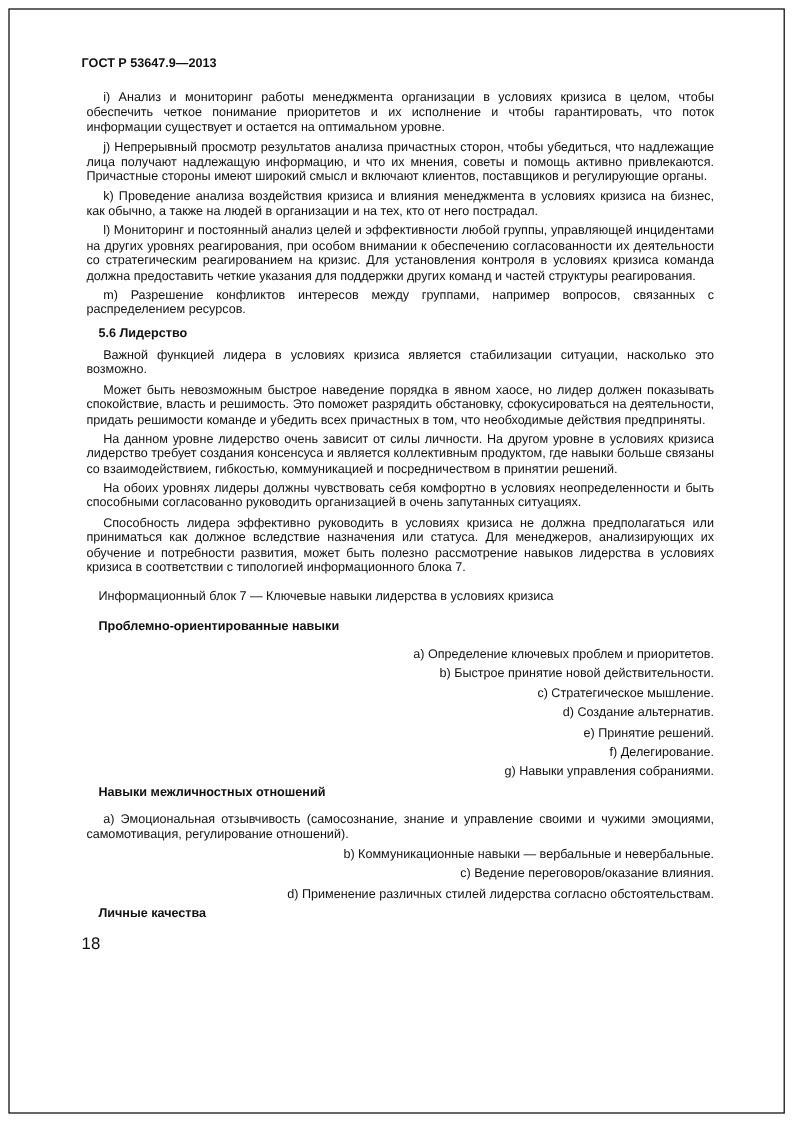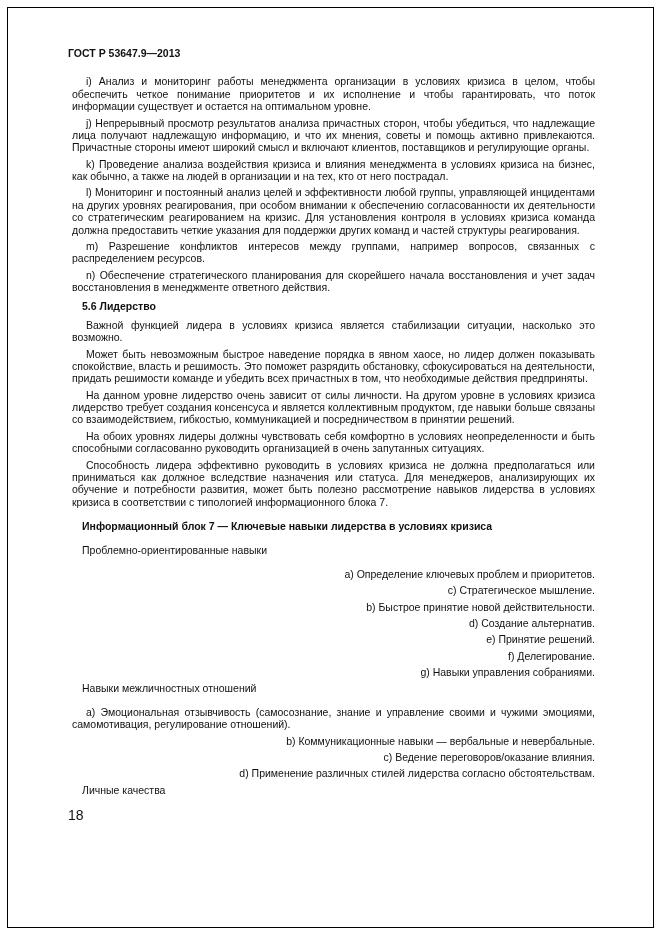--- a/index.html
+++ b/index.html
@@ -47,26 +47,26 @@
   .para.list {
     text-align: right;
   }
   .heading {
     margin: 7px 0 6px 0;
     font-weight: bold;
     text-indent: 14px;
   }
   .block-title {
     margin: 12px 0 12px 0;
-    font-weight: bold;
+    font-weight: normal;
     text-indent: 14px;
   }
   .sub-title {
     margin: 0 0 11px 0;
-    font-weight: normal;
+    font-weight: bold;
     text-indent: 14px;
   }
   .page-number {
     margin-top: 9px;
     text-indent: 0;
     font-size: 14px;
   }
 </style>
 </head>
 <body>
@@ -75,37 +75,36 @@
   <div class="frame"></div>
   <div class="content">
 
     <div class="doc-header">ГОСТ Р 53647.9—2013</div>
 
     <p class="para">i) Анализ и мониторинг работы менеджмента организации в условиях кризиса в целом, чтобы обеспечить четкое понимание приоритетов и их исполнение и чтобы гарантировать, что поток информации существует и остается на оптимальном уровне.</p>
     <p class="para">j) Непрерывный просмотр результатов анализа причастных сторон, чтобы убедиться, что надлежащие лица получают надлежащую информацию, и что их мнения, советы и помощь активно привлекаются. Причастные стороны имеют широкий смысл и включают клиентов, поставщиков и регулирующие органы.</p>
     <p class="para">k) Проведение анализа воздействия кризиса и влияния менеджмента в условиях кризиса на бизнес, как обычно, а также на людей в организации и на тех, кто от него пострадал.</p>
     <p class="para">l) Мониторинг и постоянный анализ целей и эффективности любой группы, управляющей инцидентами на других уровнях реагирования, при особом внимании к обеспечению согласованности их деятельности со стратегическим реагированием на кризис. Для установления контроля в условиях кризиса команда должна предоставить четкие указания для поддержки других команд и частей структуры реагирования.</p>
     <p class="para">m) Разрешение конфликтов интересов между группами, например вопросов, связанных с распределением ресурсов.</p>
-    <p class="para">n) Обеспечение стратегического планирования для скорейшего начала восстановления и учет задач восстановления в менеджменте ответного действия.</p>
 
     <p class="heading">5.6 Лидерство</p>
 
     <p class="para">Важной функцией лидера в условиях кризиса является стабилизации ситуации, насколько это возможно.</p>
     <p class="para">Может быть невозможным быстрое наведение порядка в явном хаосе, но лидер должен показывать спокойствие, власть и решимость. Это поможет разрядить обстановку, сфокусироваться на деятельности, придать решимости команде и убедить всех причастных в том, что необходимые действия предприняты.</p>
     <p class="para">На данном уровне лидерство очень зависит от силы личности. На другом уровне в условиях кризиса лидерство требует создания консенсуса и является коллективным продуктом, где навыки больше связаны со взаимодействием, гибкостью, коммуникацией и посредничеством в принятии решений.</p>
     <p class="para">На обоих уровнях лидеры должны чувствовать себя комфортно в условиях неопределенности и быть способными согласованно руководить организацией в очень запутанных ситуациях.</p>
     <p class="para">Способность лидера эффективно руководить в условиях кризиса не должна предполагаться или приниматься как должное вследствие назначения или статуса. Для менеджеров, анализирующих их обучение и потребности развития, может быть полезно рассмотрение навыков лидерства в условиях кризиса в соответствии с типологией информационного блока 7.</p>
 
     <p class="block-title">Информационный блок 7 — Ключевые навыки лидерства в условиях кризиса</p>
 
     <p class="sub-title">Проблемно-ориентированные навыки</p>
 
     <p class="para list">a) Определение ключевых проблем и приоритетов.</p>
+    <p class="para list">b) Быстрое принятие новой действительности.</p>
     <p class="para list">c) Стратегическое мышление.</p>
-    <p class="para list">b) Быстрое принятие новой действительности.</p>
     <p class="para list">d) Создание альтернатив.</p>
     <p class="para list">e) Принятие решений.</p>
     <p class="para list">f) Делегирование.</p>
     <p class="para list">g) Навыки управления собраниями.</p>
 
     <p class="sub-title">Навыки межличностных отношений</p>
 
     <p class="para">a) Эмоциональная отзывчивость (самосознание, знание и управление своими и чужими эмоциями, самомотивация, регулирование отношений).</p>
     <p class="para list">b) Коммуникационные навыки — вербальные и невербальные.</p>
     <p class="para list">c) Ведение переговоров/оказание влияния.</p>

